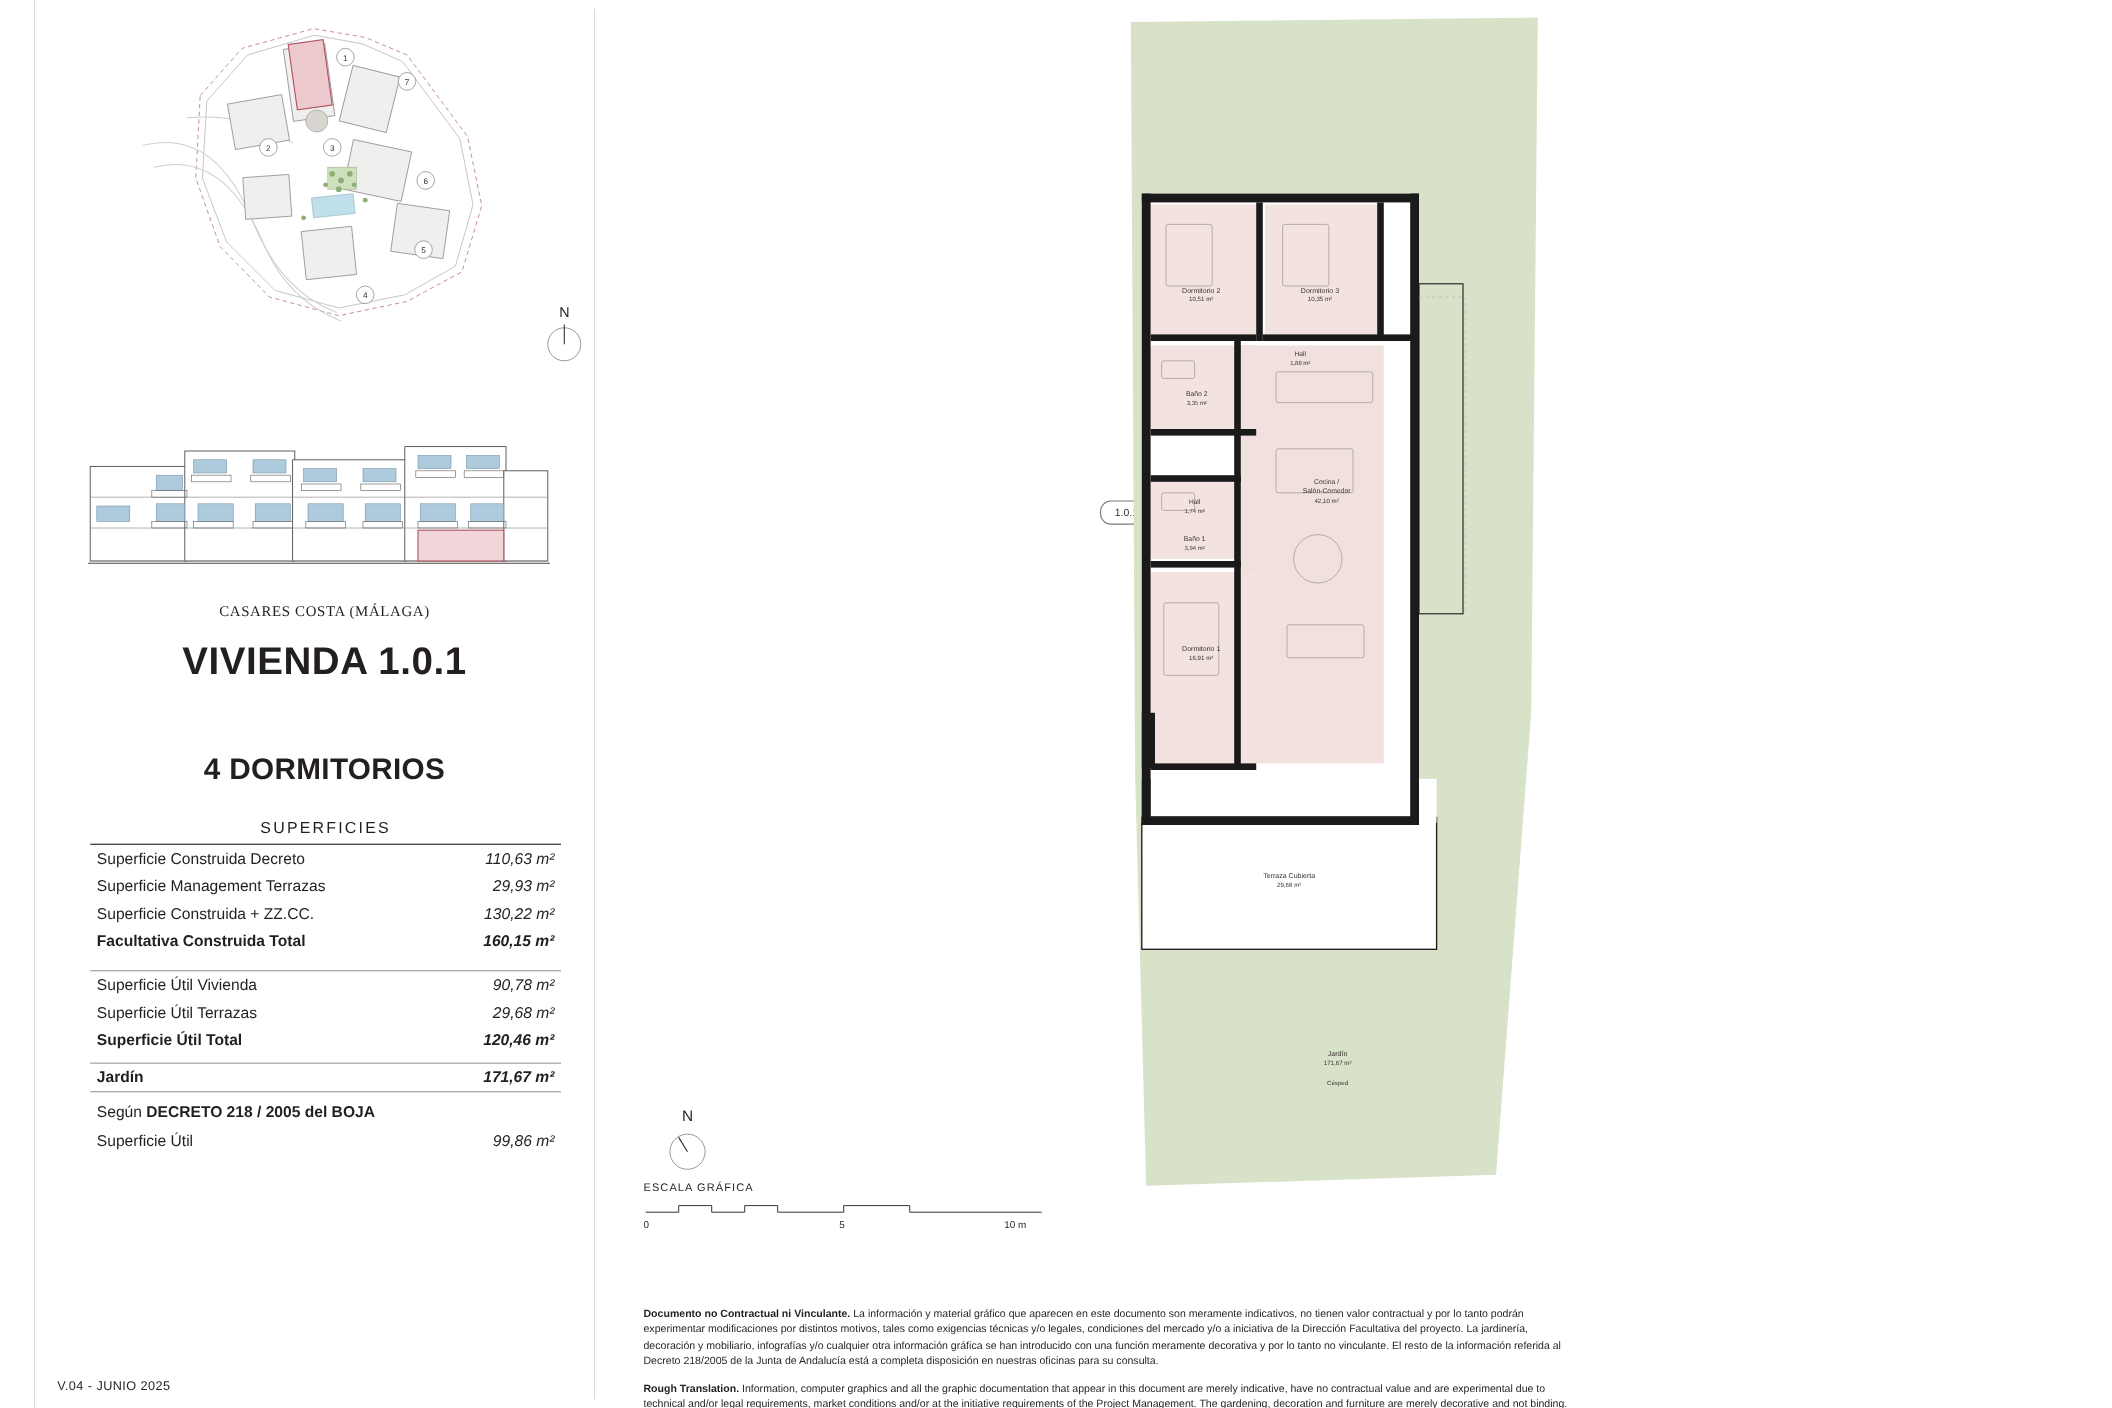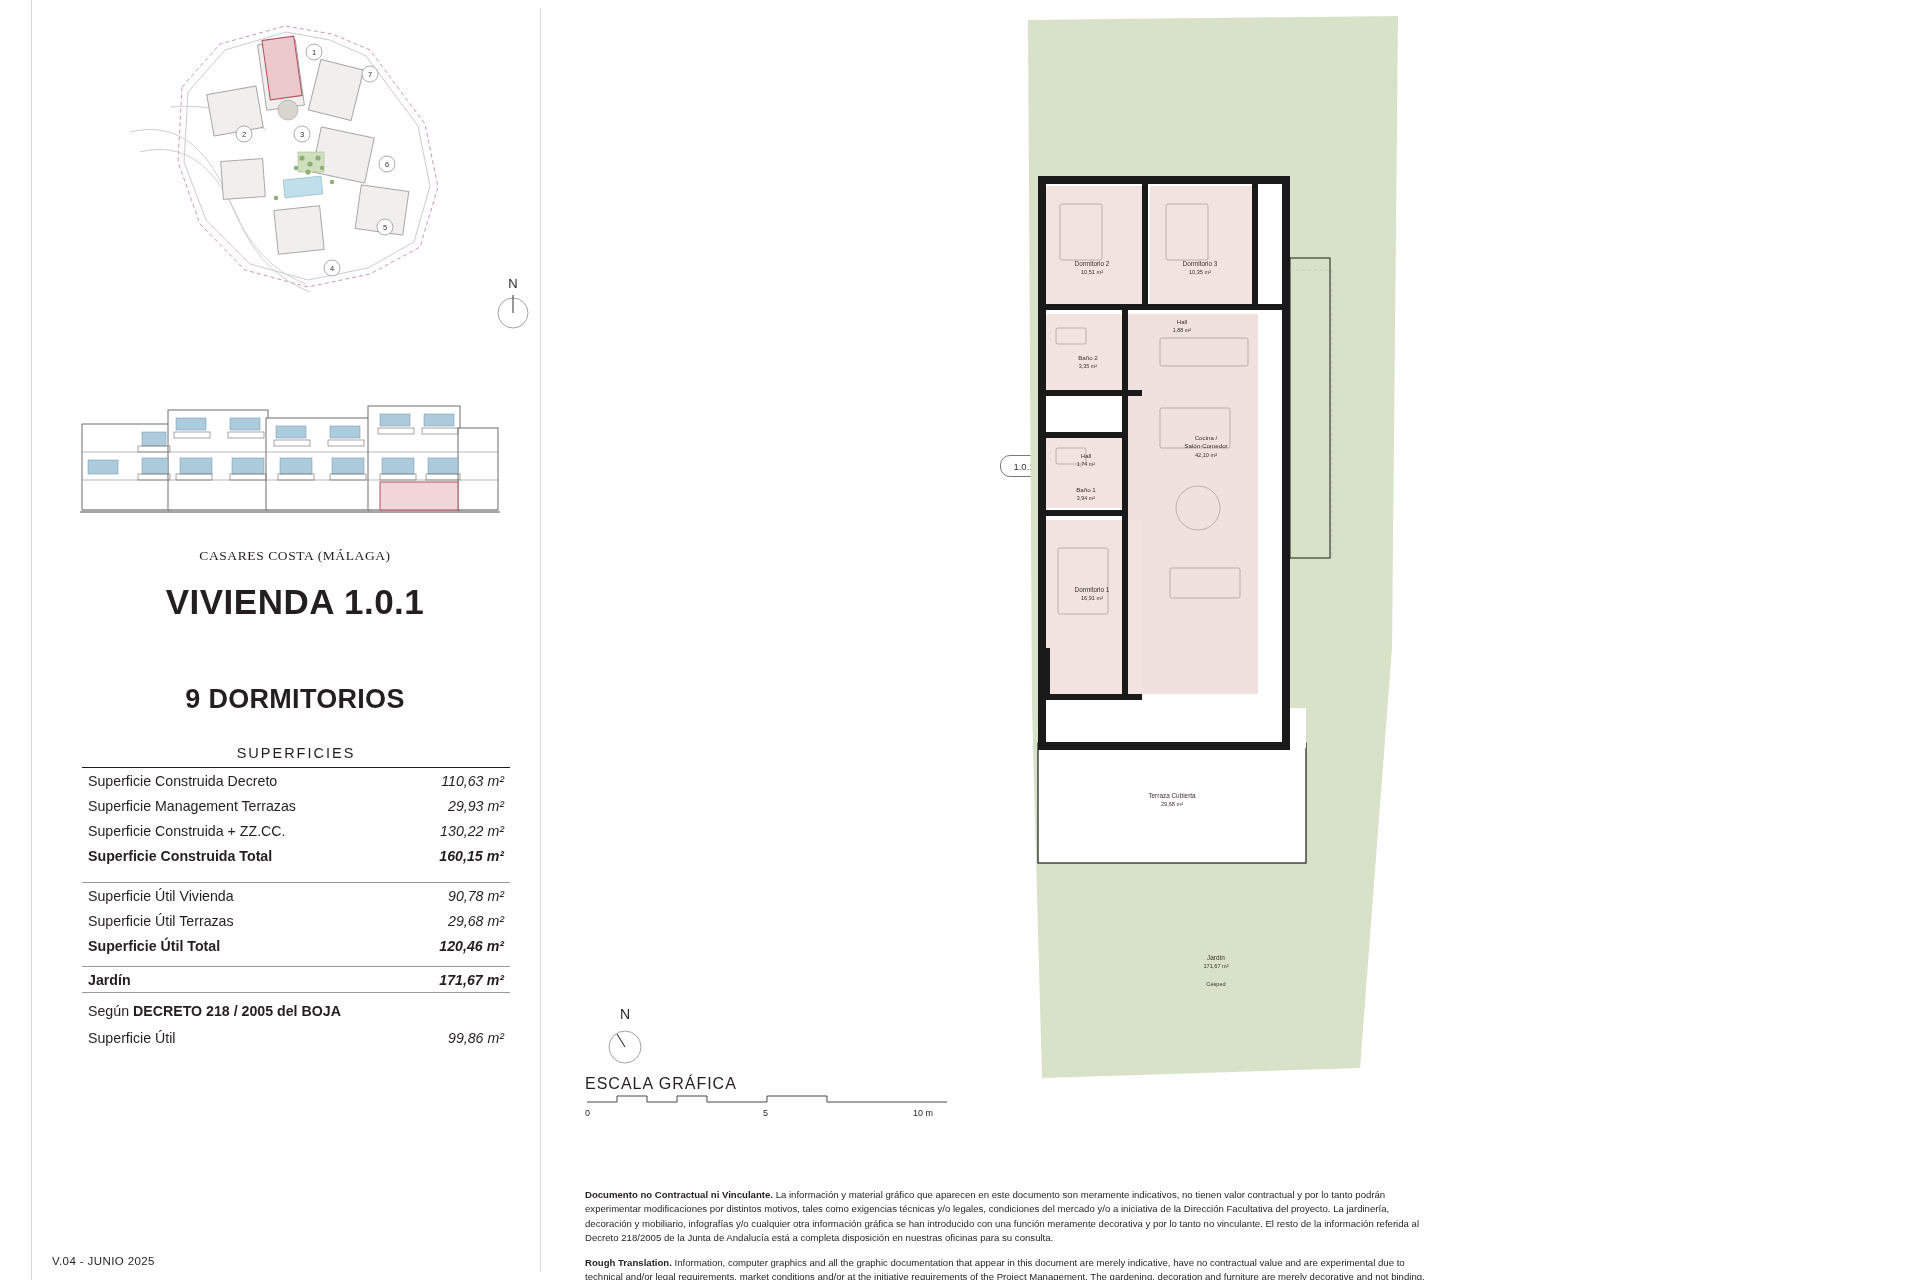--- a/index.html
+++ b/index.html
@@ -36,21 +36,21 @@
   .smallgap{height:8px;}
   .decree{padding:10px 6px 6px 6px;font-size:14.2px;}
   .decree b{font-weight:bold;}
 
   .version{position:absolute;left:52px;top:1255px;font-size:11.5px;letter-spacing:.4px;color:#231f20;text-align:right;}
 
   
   .plan{position:absolute;left:1020px;top:8px;width:420px;height:1080px;}
   .north2{position:absolute;left:600px;top:1005px;width:50px;height:66px;}
   .scalebar{position:absolute;left:585px;top:1078px;width:380px;height:40px;}
-  .scalelabel{position:absolute;left:585px;top:1075px;font-size:16px;letter-spacing:1px;color:#231f20;}
+  .scalelabel{position:absolute;left:585px;top:1075px;font-size:10px;letter-spacing:1px;color:#231f20;}
   .legal{position:absolute;left:585px;top:1140px;width:840px;font-size:9.6px;line-height:1.5;color:#231f20;margin-top:48px;}
   .legal p{margin:0 0 10px 0;}
   .legal b{font-weight:bold;}
 
   .marker{position:absolute;left:1000px;top:455px;display:flex;align-items:center;gap:4px;}
   .marker .bubble{width:46px;height:20px;border:1px solid #7a7a7a;border-radius:10px;display:flex;align-items:center;justify-content:center;font-size:9.5px;color:#333;background:#fff;}
   .marker .tri{width:0;height:0;border-left:9px solid #2a6fb0;border-top:6px solid transparent;border-bottom:6px solid transparent;}
 </style>
 </head>
 <body>
@@ -188,40 +188,40 @@
 
       <rect x="300" y="94" width="78" height="28" fill="#f0d6d9" stroke="#b05060" stroke-width="1"></rect>
 
       <line x1="0" y1="124" x2="420" y2="124" stroke="#4a4a4a" stroke-width="1"></line>
     </svg>
   </div>
 
   <div class="loc-caption">CASARES COSTA (MÁLAGA)</div>
 
   <div class="title">VIVIENDA 1.0.1</div>
-  <div class="sub2">9 DORMITORIOS</div>
+  <div class="sub2">4 DORMITORIOS</div>
 
   <div class="tbl">
     <div class="hdr">SUPERFICIES</div>
     <div class="rule"></div>
 
     <div class="row">
       <span class="lbl">Superficie Construida Decreto</span>
       <span class="val">110,63 m²</span>
     </div>
     <div class="row">
       <span class="lbl">Superficie Management Terrazas</span>
       <span class="val">29,93 m²</span>
     </div>
     <div class="row">
       <span class="lbl">Superficie Construida + ZZ.CC.</span>
       <span class="val">130,22 m²</span>
     </div>
     <div class="row bold">
-      <span class="lbl">Superficie Construida Total</span>
+      <span class="lbl">Facultativa Construida Total</span>
       <span class="val">160,15 m²</span>
     </div>
 
     <div class="gap"></div>
     <div class="rule soft"></div>
 
     <div class="row">
       <span class="lbl">Superficie Útil Vivienda</span>
       <span class="val">90,78 m²</span>
     </div>

